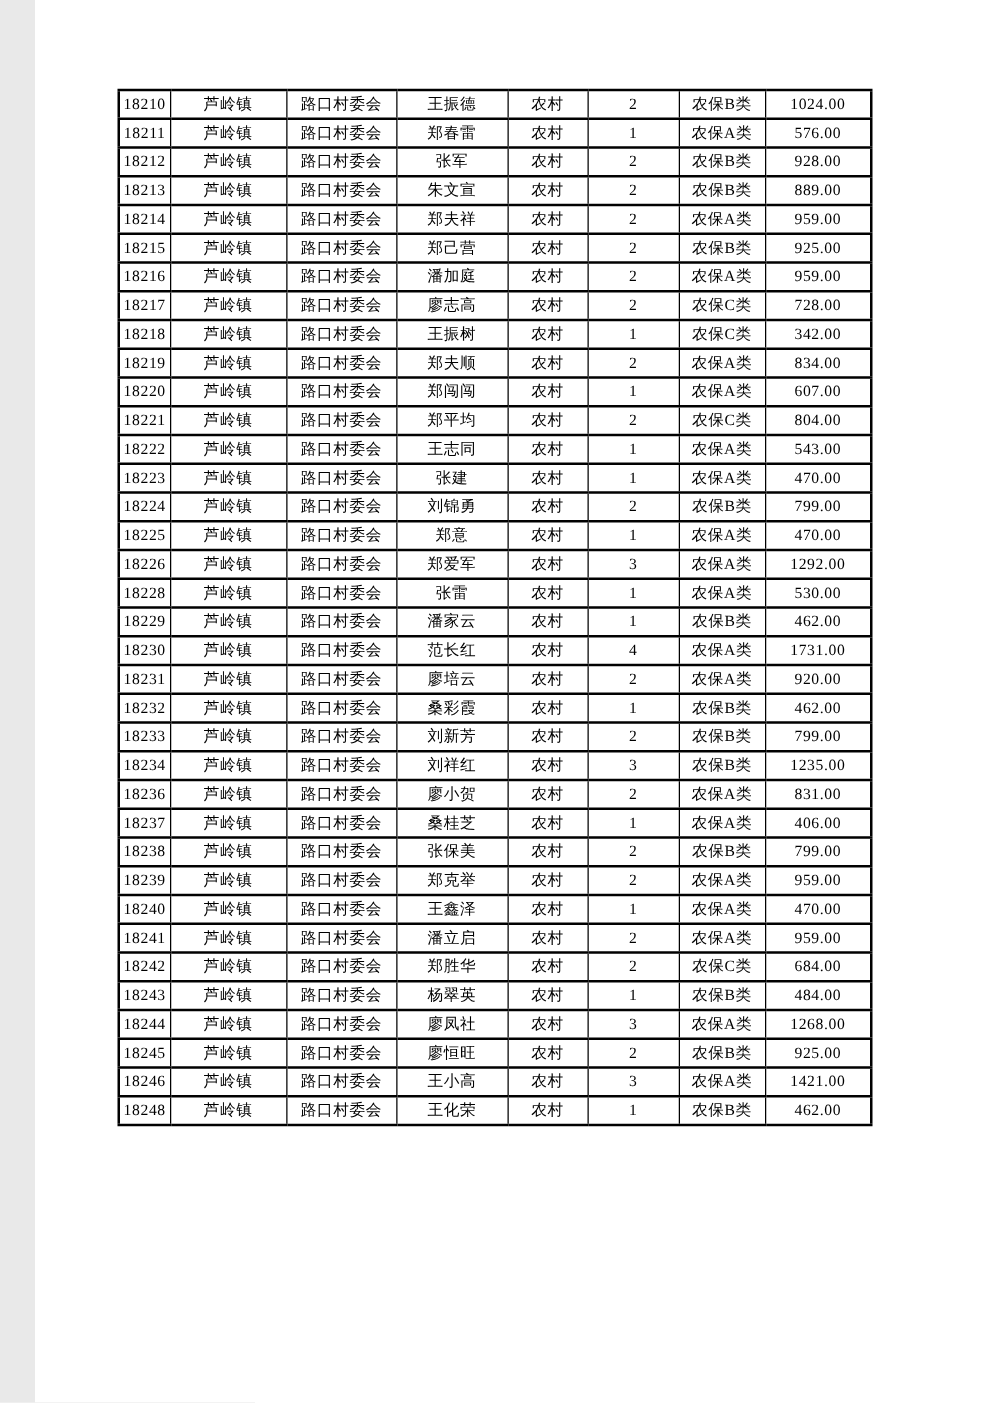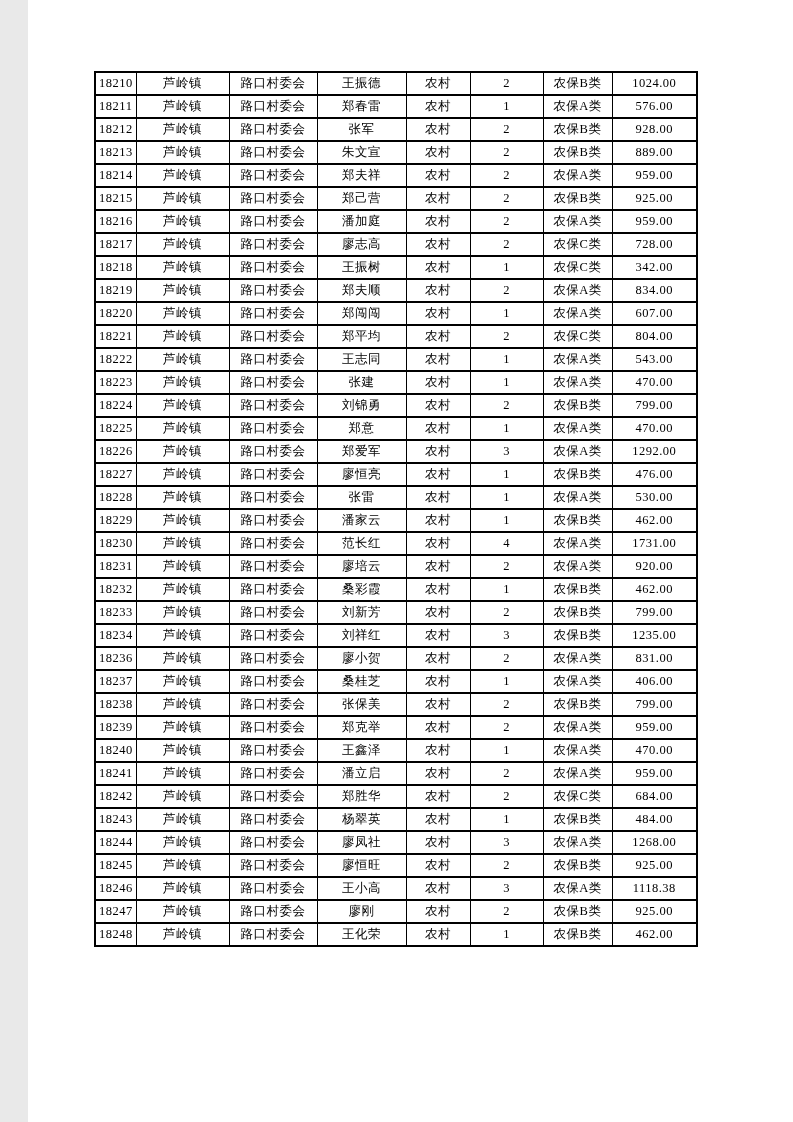--- a/index.html
+++ b/index.html
@@ -229,30 +229,20 @@
           <td>18226</td>
           <td>芦岭镇</td>
           <td>路口村委会</td>
           <td>郑爱军</td>
           <td>农村</td>
           <td>3</td>
           <td>农保A类</td>
           <td>1292.00</td>
         </tr>
         <tr>
-          <td>18227</td>
-          <td>芦岭镇</td>
-          <td>路口村委会</td>
-          <td>廖恒亮</td>
-          <td>农村</td>
-          <td>1</td>
-          <td>农保B类</td>
-          <td>476.00</td>
-        </tr>
-        <tr>
           <td>18228</td>
           <td>芦岭镇</td>
           <td>路口村委会</td>
           <td>张雷</td>
           <td>农村</td>
           <td>1</td>
           <td>农保A类</td>
           <td>530.00</td>
         </tr>
         <tr>
@@ -416,31 +406,21 @@
           <td>925.00</td>
         </tr>
         <tr>
           <td>18246</td>
           <td>芦岭镇</td>
           <td>路口村委会</td>
           <td>王小高</td>
           <td>农村</td>
           <td>3</td>
           <td>农保A类</td>
-          <td>1118.38</td>
-        </tr>
-        <tr>
-          <td>18247</td>
-          <td>芦岭镇</td>
-          <td>路口村委会</td>
-          <td>廖刚</td>
-          <td>农村</td>
-          <td>2</td>
-          <td>农保B类</td>
-          <td>925.00</td>
+          <td>1421.00</td>
         </tr>
         <tr>
           <td>18248</td>
           <td>芦岭镇</td>
           <td>路口村委会</td>
           <td>王化荣</td>
           <td>农村</td>
           <td>1</td>
           <td>农保B类</td>
           <td>462.00</td>

